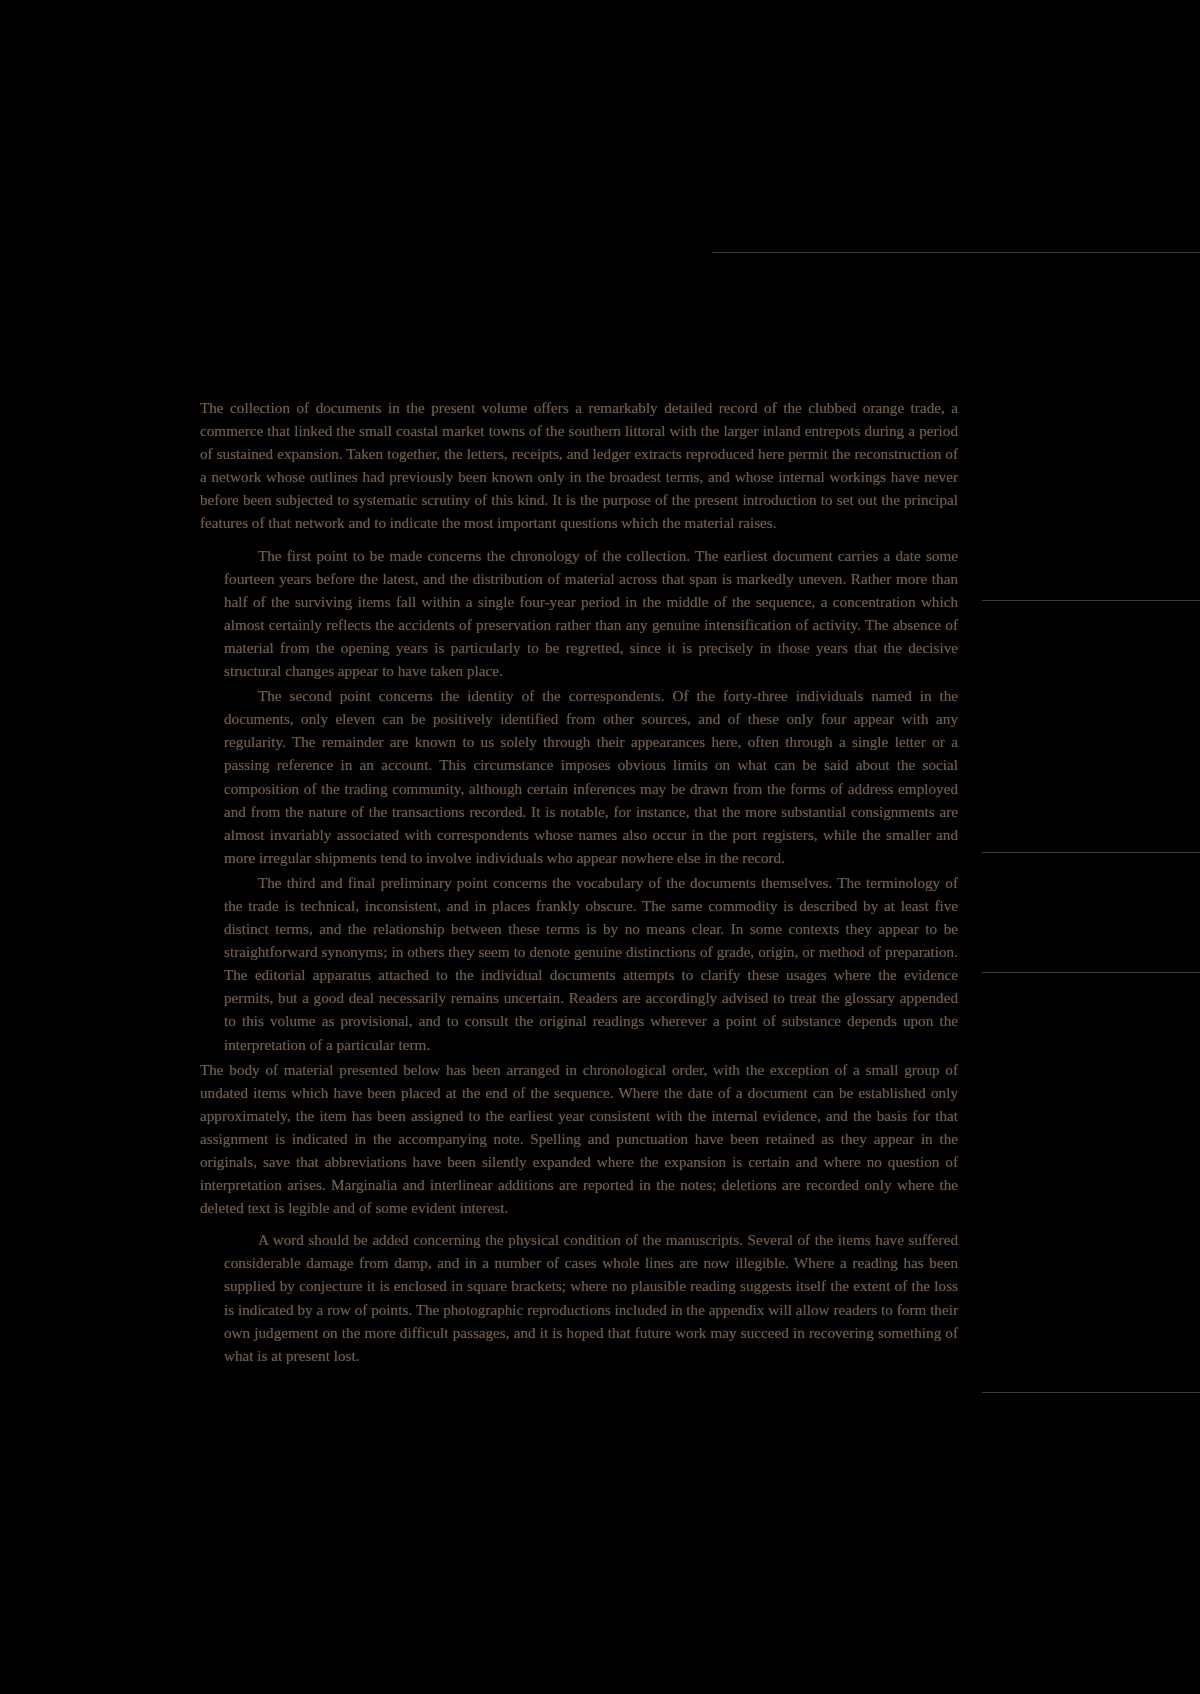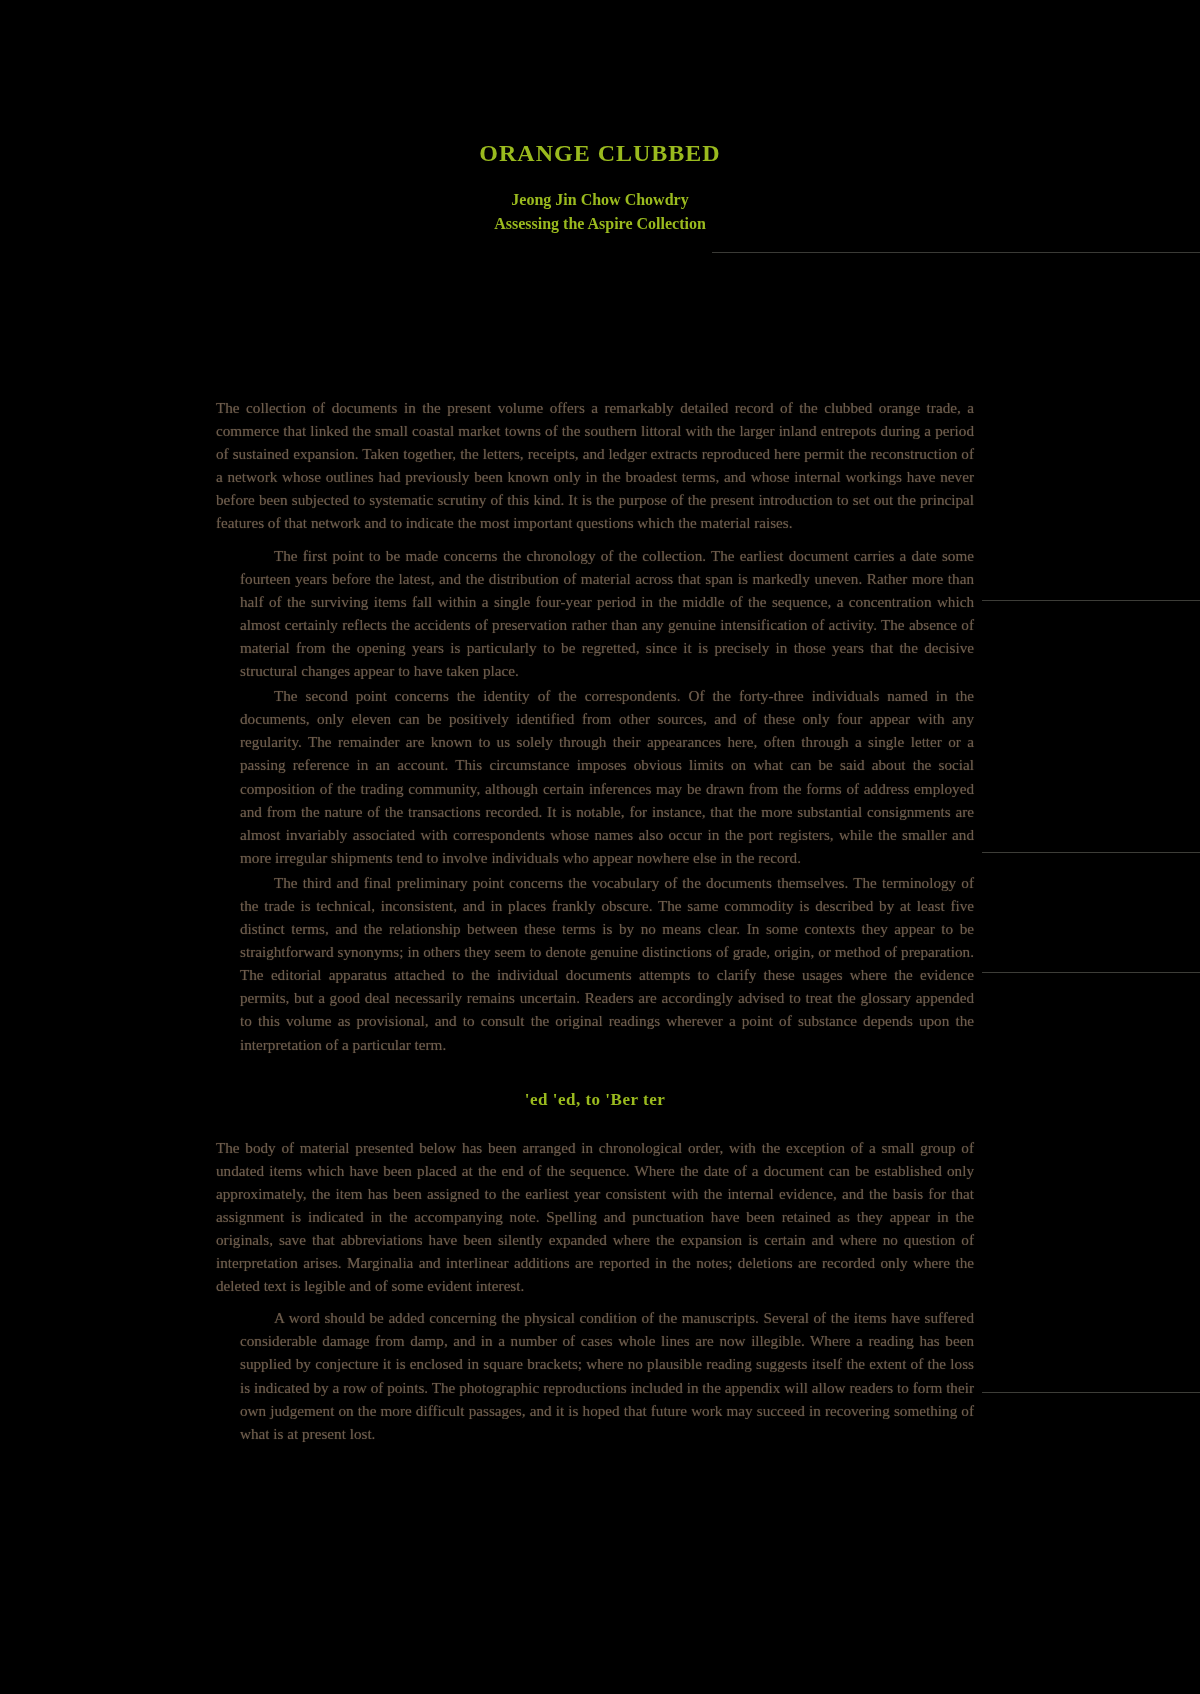--- a/index.html
+++ b/index.html
@@ -48,21 +48,21 @@
     left: 712px;
     top: 252px;
     width: 490px;
     height: 1px;
     background: #3a3a36;
   }
 
   
   .body-col {
     position: absolute;
-    left: 216px;
+    left: 200px;
     top: 396px;
     width: 758px;
   }
   .para {
     font-family: "Liberation Serif", serif;
     font-size: 15.2px;
     line-height: 1.52;
     color: #6d5c4c;
     text-align: justify;
     margin: 0 0 2px 0;
@@ -94,40 +94,32 @@
     background: #3d3d38;
     width: 218px;
     left: 982px;
   }
 </style>
 </head>
 <body>
 
 <div class="page">
 
-  <div class="heading-block">
-    <h1 class="doc-title">ORANGE CLUBBED</h1>
-    <div class="doc-subtitle">
-      <div>Jeong Jin Chow Chowdry</div>
-      <div>Assessing the Aspire Collection</div>
-    </div>
-  </div>
 
   <div class="rule-right"></div>
 
   <div class="tick" style="top:600px"></div>
   <div class="tick" style="top:852px"></div>
   <div class="tick" style="top:972px"></div>
   <div class="tick" style="top:1392px"></div>
 
   <div class="body-col">
     <p class="para">The collection of documents in the present volume offers a remarkably detailed record of the clubbed orange trade, a commerce that linked the small coastal market towns of the southern littoral with the larger inland entrepots during a period of sustained expansion. Taken together, the letters, receipts, and ledger extracts reproduced here permit the reconstruction of a network whose outlines had previously been known only in the broadest terms, and whose internal workings have never before been subjected to systematic scrutiny of this kind. It is the purpose of the present introduction to set out the principal features of that network and to indicate the most important questions which the material raises.</p>
     <p class="para indent gap">The first point to be made concerns the chronology of the collection. The earliest document carries a date some fourteen years before the latest, and the distribution of material across that span is markedly uneven. Rather more than half of the surviving items fall within a single four-year period in the middle of the sequence, a concentration which almost certainly reflects the accidents of preservation rather than any genuine intensification of activity. The absence of material from the opening years is particularly to be regretted, since it is precisely in those years that the decisive structural changes appear to have taken place.</p>
     <p class="para indent">The second point concerns the identity of the correspondents. Of the forty-three individuals named in the documents, only eleven can be positively identified from other sources, and of these only four appear with any regularity. The remainder are known to us solely through their appearances here, often through a single letter or a passing reference in an account. This circumstance imposes obvious limits on what can be said about the social composition of the trading community, although certain inferences may be drawn from the forms of address employed and from the nature of the transactions recorded. It is notable, for instance, that the more substantial consignments are almost invariably associated with correspondents whose names also occur in the port registers, while the smaller and more irregular shipments tend to involve individuals who appear nowhere else in the record.</p>
     <p class="para indent">The third and final preliminary point concerns the vocabulary of the documents themselves. The terminology of the trade is technical, inconsistent, and in places frankly obscure. The same commodity is described by at least five distinct terms, and the relationship between these terms is by no means clear. In some contexts they appear to be straightforward synonyms; in others they seem to denote genuine distinctions of grade, origin, or method of preparation. The editorial apparatus attached to the individual documents attempts to clarify these usages where the evidence permits, but a good deal necessarily remains uncertain. Readers are accordingly advised to treat the glossary appended to this volume as provisional, and to consult the original readings wherever a point of substance depends upon the interpretation of a particular term.</p>
 
-    <h2 class="section-head">'ed 'ed, to 'Ber ter</h2>
 
     <p class="para">The body of material presented below has been arranged in chronological order, with the exception of a small group of undated items which have been placed at the end of the sequence. Where the date of a document can be established only approximately, the item has been assigned to the earliest year consistent with the internal evidence, and the basis for that assignment is indicated in the accompanying note. Spelling and punctuation have been retained as they appear in the originals, save that abbreviations have been silently expanded where the expansion is certain and where no question of interpretation arises. Marginalia and interlinear additions are reported in the notes; deletions are recorded only where the deleted text is legible and of some evident interest.</p>
     <p class="para indent gap">A word should be added concerning the physical condition of the manuscripts. Several of the items have suffered considerable damage from damp, and in a number of cases whole lines are now illegible. Where a reading has been supplied by conjecture it is enclosed in square brackets; where no plausible reading suggests itself the extent of the loss is indicated by a row of points. The photographic reproductions included in the appendix will allow readers to form their own judgement on the more difficult passages, and it is hoped that future work may succeed in recovering something of what is at present lost.</p>
   </div>
 
 </div>
 
 </body></html>

